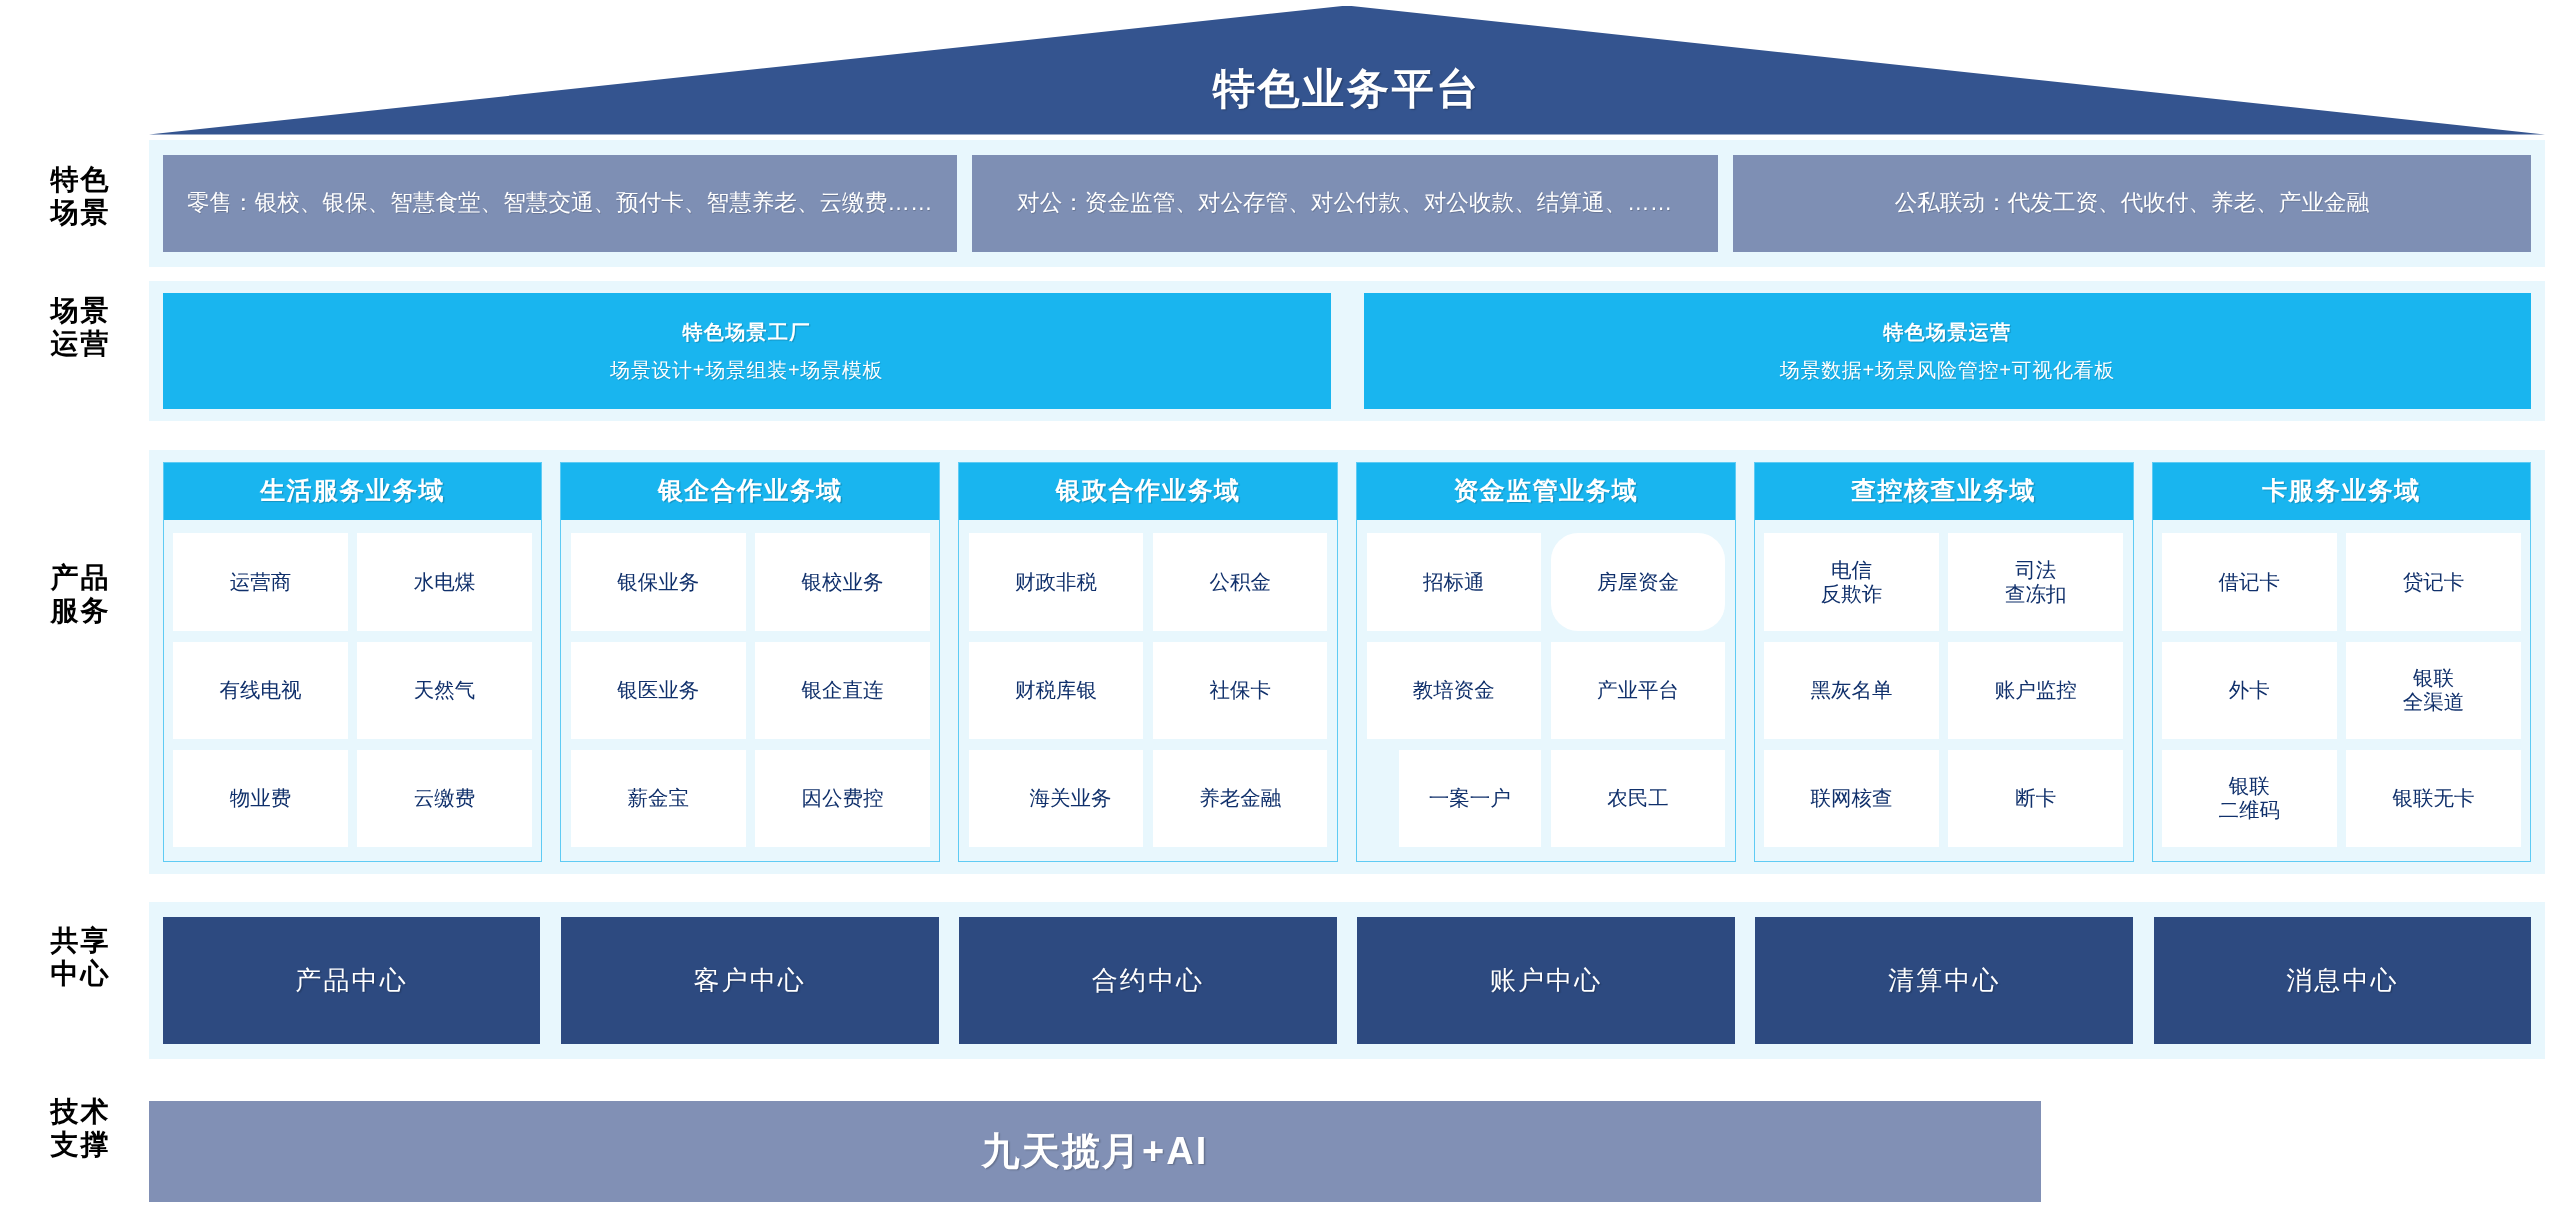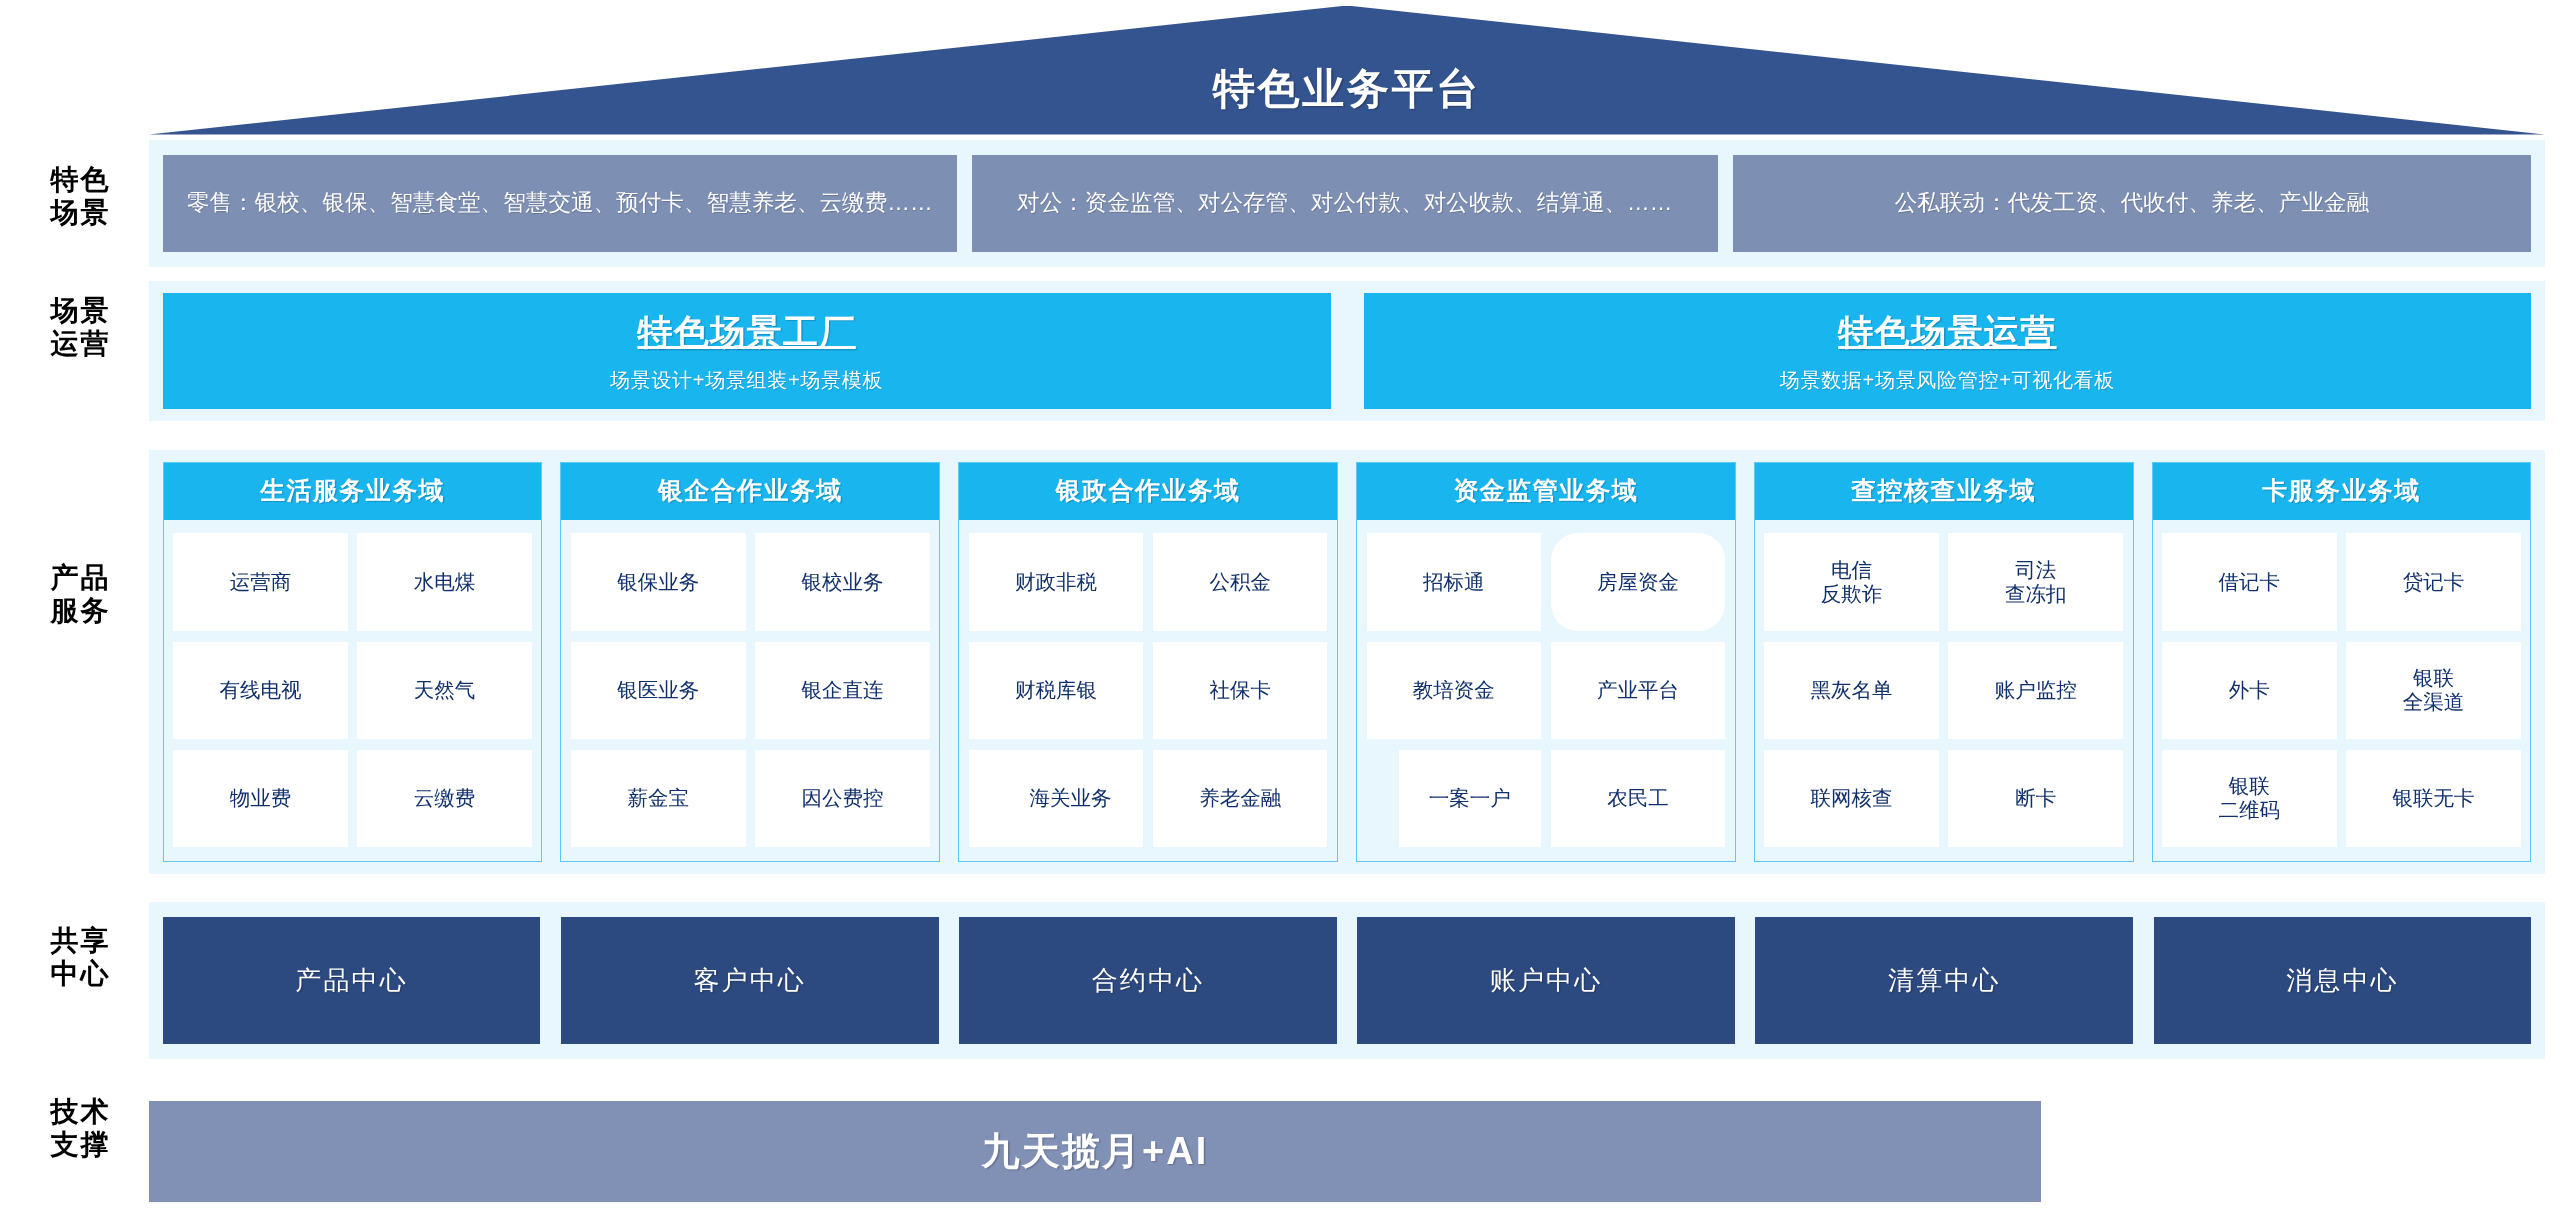--- a/index.html
+++ b/index.html
@@ -43,22 +43,22 @@
   .scene-box.s1{flex:0 0 746px;}
   .scene-box.s2{flex:1 1 auto;}
   
   .ops-row{position:absolute;left:13.7px;top:12.3px;right:13.7px;bottom:12.3px;
     display:flex;gap:33px;}
   .ops-box{
     flex:1 1 0;background:#19b5ef;color:#ffffff;
     display:flex;flex-direction:column;align-items:center;justify-content:center;
     text-align:center;
   }
-  .ops-title{font-size:35px;font-weight:bold;letter-spacing:1.4px;
-    text-shadow:1.4px 1.4px 0.7px rgba(0,0,0,.18);text-decoration:underline;}
+  .ops-title{font-size:20px;font-weight:bold;letter-spacing:1.4px;
+    text-shadow:1.4px 1.4px 0.7px rgba(0,0,0,.18);}
   .ops-sub{font-size:20px;margin-top:11px;letter-spacing:0.7px;
     text-shadow:0.7px 0.7px 0.7px rgba(0,0,0,.15);}
   
   .prod-row{position:absolute;left:13.7px;top:12.3px;right:13.7px;bottom:12.3px;
     display:flex;gap:18px;}
   .domain-col{
     flex:1 1 0;display:flex;flex-direction:column;
     border:1.4px solid #5ecbf4;background:#e8f7fd;box-sizing:border-box;
   }
   .domain-head{

